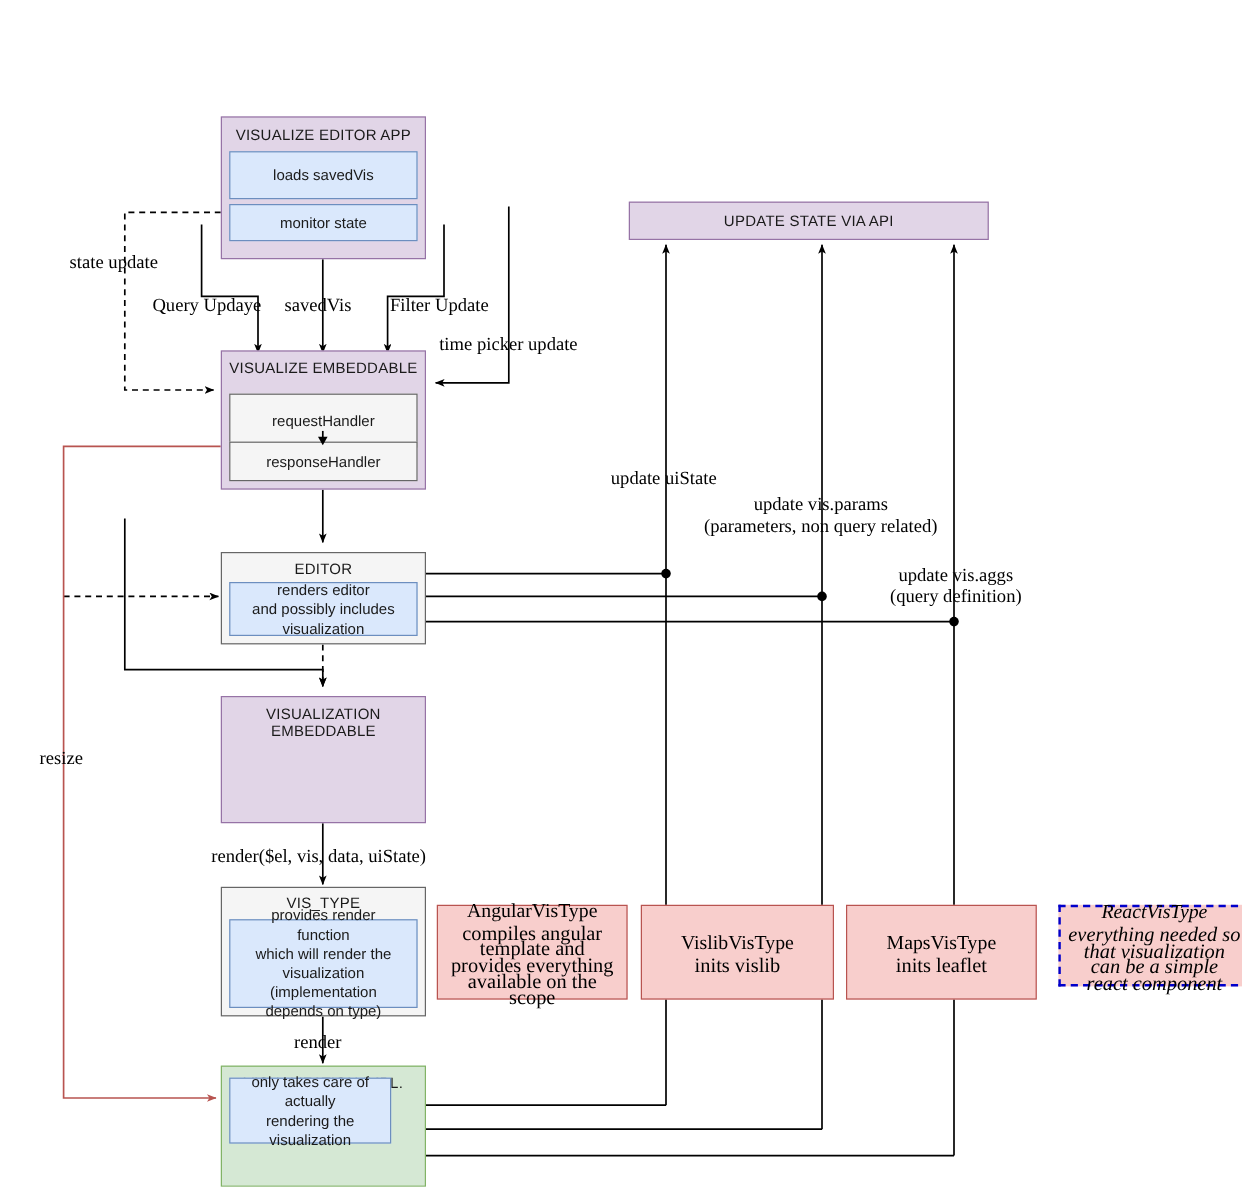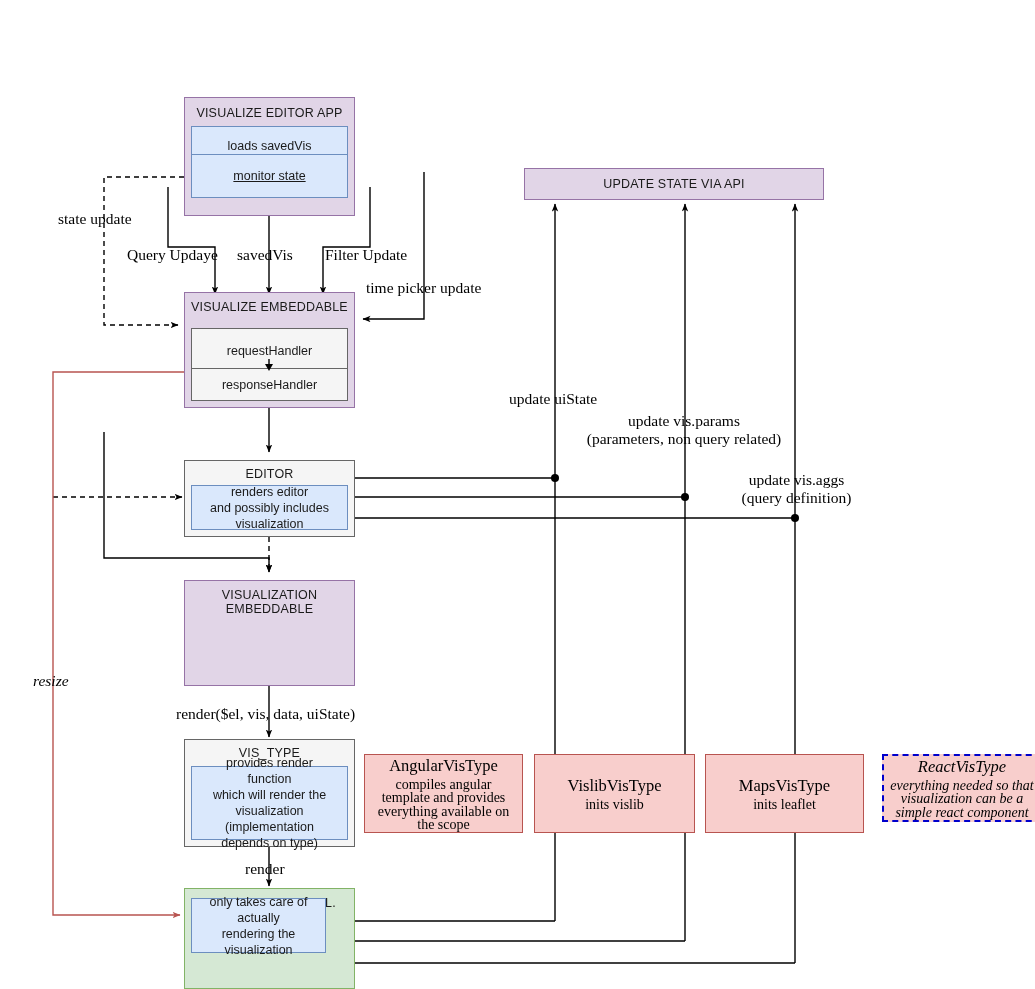--- a/index.html
+++ b/index.html
@@ -22,21 +22,21 @@
   .pink{background:#f8cecc;border:1px solid #b85450;}
   .pinkdash{background:#f8cecc;border:2px dashed #0000cc;}
 
   .lbl{position:absolute;font-family:"Liberation Serif",serif;font-size:15.5px;color:#000;
        white-space:nowrap;line-height:18px;}
   .lbl.c{text-align:center;}
 
   .vt{position:absolute;box-sizing:border-box;display:flex;flex-direction:column;
       align-items:center;justify-content:center;text-align:center;padding:4px 6px;}
   .vt .t{font-family:"Liberation Serif",serif;font-size:16.5px;color:#000;margin-bottom:2px;}
-  .vt .d{font-family:"Liberation Serif",serif;font-size:14px;color:#000;line-height:13.5px;}
+  .vt .d{font-family:"Liberation Serif",serif;font-size:17px;color:#000;line-height:13.5px;}
 
   .legbox{position:absolute;box-sizing:border-box;}
   .legttl{position:absolute;box-sizing:border-box;background:#ffffff;border:1px solid #000;
           display:flex;align-items:center;padding-left:8px;
           font-family:"Liberation Serif",serif;font-size:15px;color:#000;}
   .legrow{position:absolute;box-sizing:border-box;display:flex;align-items:center;justify-content:center;
           font-family:"Liberation Sans",sans-serif;font-size:12px;color:#1a1a1a;}
 </style>
 </head>
 <body>
@@ -103,21 +103,21 @@
     <g stroke="#b85450" stroke-width="1.4" fill="none">
       <path d="M184,372 L53,372 L53,915 L180,915" marker-end="url(#ahr)"></path>
     </g>
 
   </svg>
 
   <div class="node purple" style="left:184px;top:97px;width:171px;height:119px;">
     <div class="hdr" style="padding-top:8px;">VISUALIZE EDITOR APP</div>
   </div>
   <div class="inner" style="left:191px;top:126px;width:157px;height:40px;">loads savedVis</div>
-  <div class="inner" style="left:191px;top:154px;width:157px;height:44px;text-decoration:underline;">monitor state</div>
+  <div class="inner" style="left:191px;top:170px;width:157px;height:31px;">monitor state</div>
 
   <div class="node purple" style="left:184px;top:292px;width:171px;height:116px;">
     <div class="hdr" style="padding-top:7px;">VISUALIZE EMBEDDABLE</div>
   </div>
   <div class="plain" style="left:191px;top:328px;width:157px;height:45px;">requestHandler</div>
   <div class="plain" style="left:191px;top:368px;width:157px;height:33px;">responseHandler</div>
   <svg style="position:absolute;left:258px;top:359px;width:22px;height:12px;">
     <path d="M11,0 L11,7" stroke="#000" stroke-width="1.4" fill="none"></path>
     <path d="M7,5 L11,12 L15,5 z" fill="#000"></path>
   </svg>
@@ -187,16 +187,16 @@
   <div class="lbl c" style="left:584px;top:412px;width:200px;text-align:center;">update vis.params</div>
   <div class="lbl c" style="left:584px;top:430px;width:200px;text-align:center;">(parameters, non query related)</div>
 
   <div class="lbl c" style="left:719px;top:471px;width:155px;text-align:center;">update vis.aggs</div>
   <div class="lbl c" style="left:719px;top:489px;width:155px;text-align:center;">(query definition)</div>
 
   <div class="lbl" style="left:176px;top:705px;">render($el, vis, data, uiState)</div>
 
   <div class="lbl" style="left:245px;top:860px;">render</div>
 
-  <div class="lbl" style="left:33px;top:672px;font-style:italic;">resize</div>
+  <div class="lbl" style="left:33px;top:624px;">resize</div>
 
 
 </div>
 
 </body></html>

